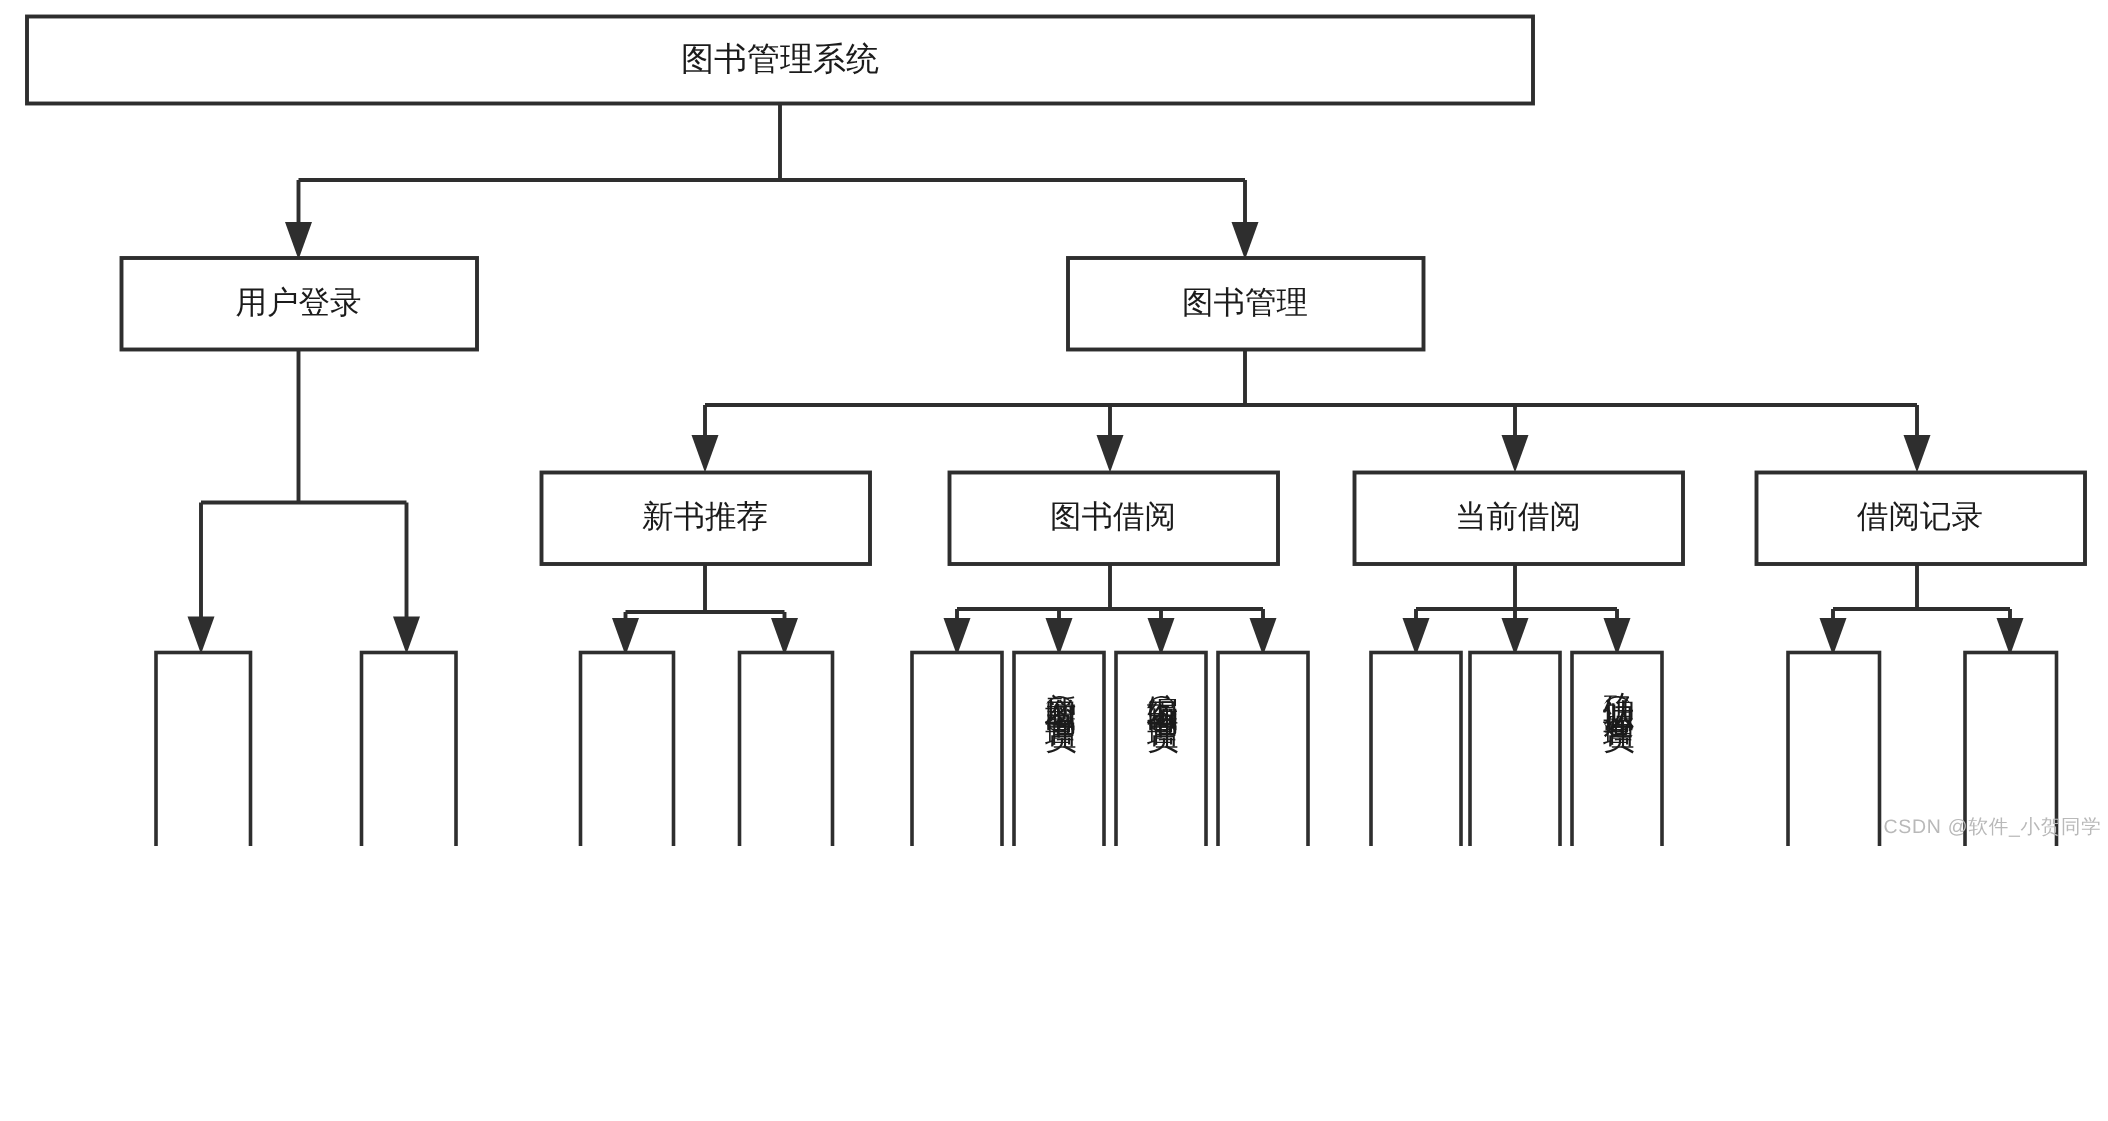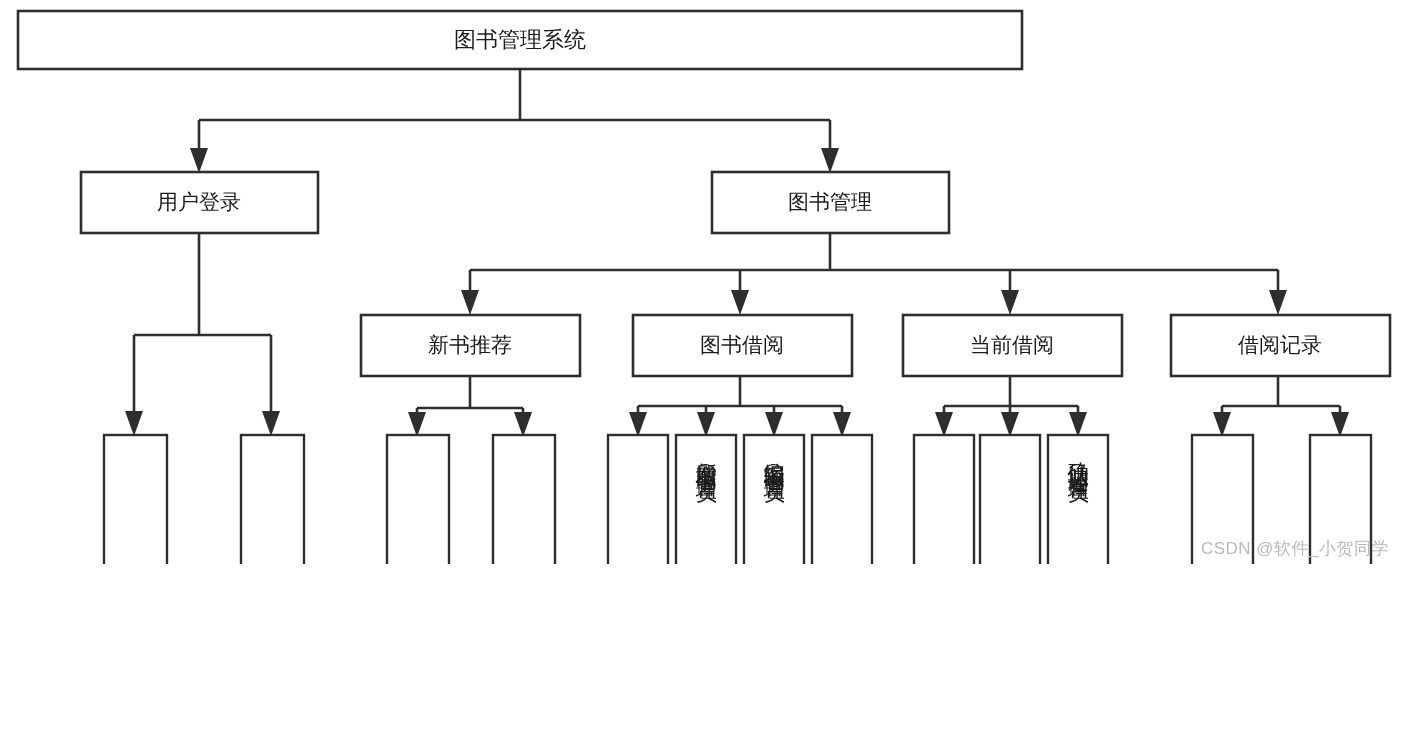--- a/index.html
+++ b/index.html
@@ -67,24 +67,24 @@
     font-family: "Liberation Sans", "DejaVu Sans", sans-serif;
     font-size: 21px;
     line-height: 1.06;
     letter-spacing: 3px;
     color: #1b1b1b;
     white-space: nowrap;
     text-align: center;
   }
   #watermark {
     position: absolute;
-    right: 16px;
+    right: 4px;
     bottom: 4px;
     font-family: "Liberation Sans", "DejaVu Sans", sans-serif;
-    font-size: 17px;
+    font-size: 13px;
     color: #b9b9b9;
     letter-spacing: 0.5px;
     user-select: none;
   }
 </style>
 </head>
 <body>
 
 <div id="diagram-root">
 

